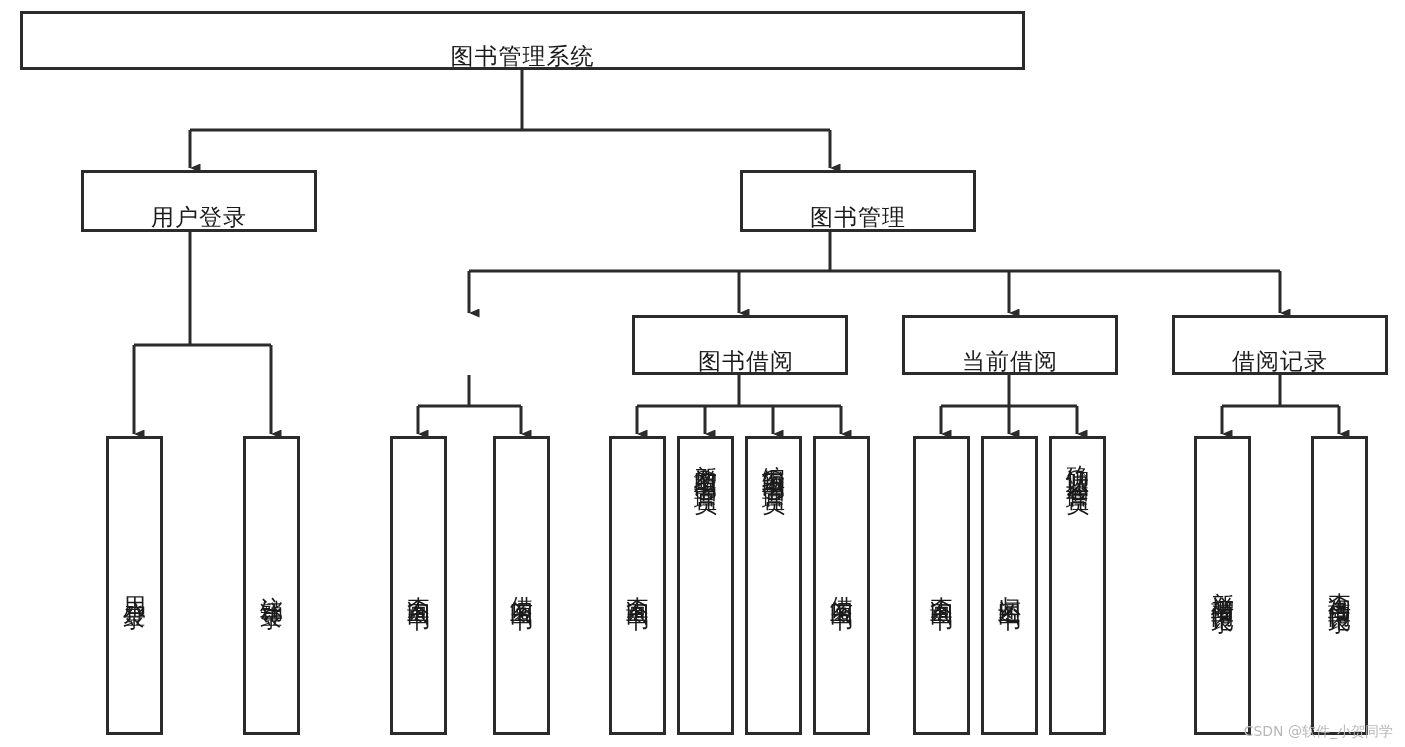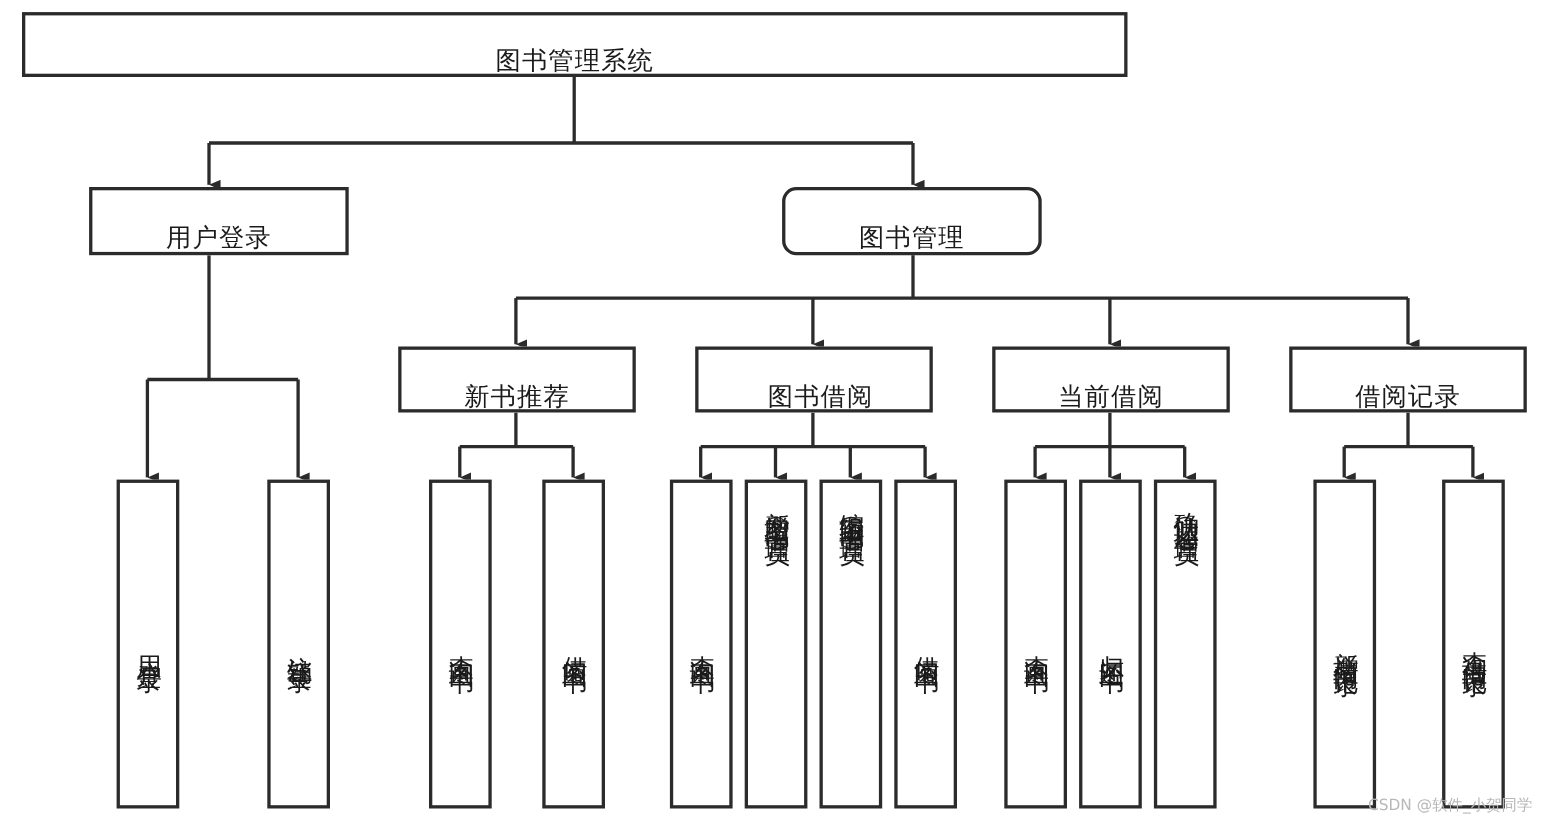--- a/index.html
+++ b/index.html
@@ -133,27 +133,24 @@
     </g>
   </svg>
 
   <div class="node root" style="left:20px; top:11px; width:1005px; height:59px;">
     <span class="label-h">图书管理系统</span>
   </div>
 
   <div class="node level2" style="left:81px; top:170px; width:236px; height:62px;">
     <span class="label-h">用户登录</span>
   </div>
-  <div class="node level2" style="left:711px; top:170px; width:236px; height:62px;border-radius:13px;">
+  <div class="node level2" style="left:740px; top:170px; width:236px; height:62px;">
     <span class="label-h">图书管理</span>
   </div>
 
-  <div class="node level3" style="left:362px; top:315px; width:216px; height:60px;">
-    <span class="label-h">新书推荐</span>
-  </div>
   <div class="node level3" style="left:632px; top:315px; width:216px; height:60px;padding-left:12px;">
     <span class="label-h">图书借阅</span>
   </div>
   <div class="node level3" style="left:902px; top:315px; width:216px; height:60px;">
     <span class="label-h">当前借阅</span>
   </div>
   <div class="node level3" style="left:1172px; top:315px; width:216px; height:60px;">
     <span class="label-h">借阅记录</span>
   </div>
 

